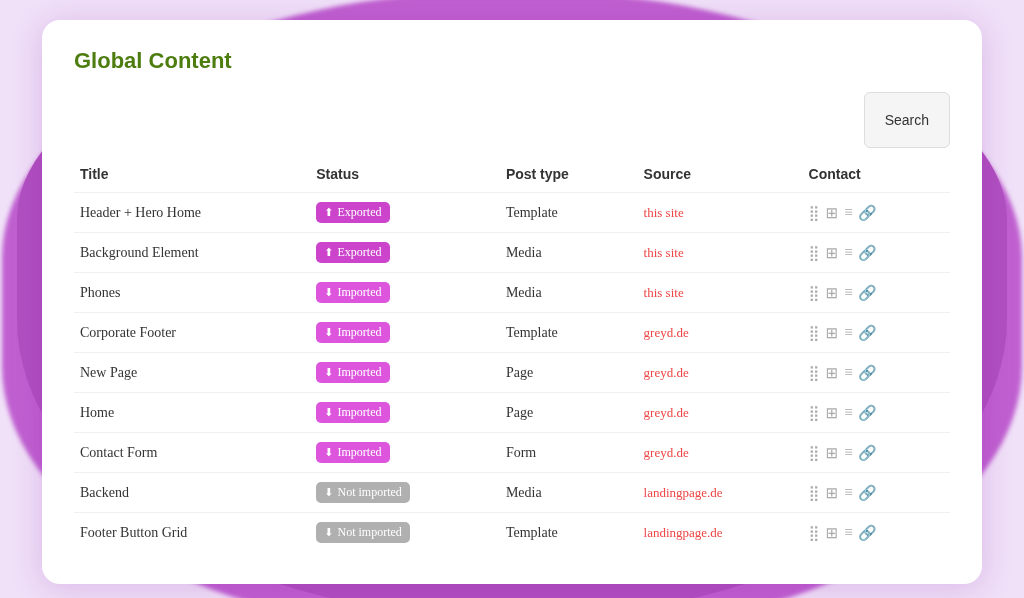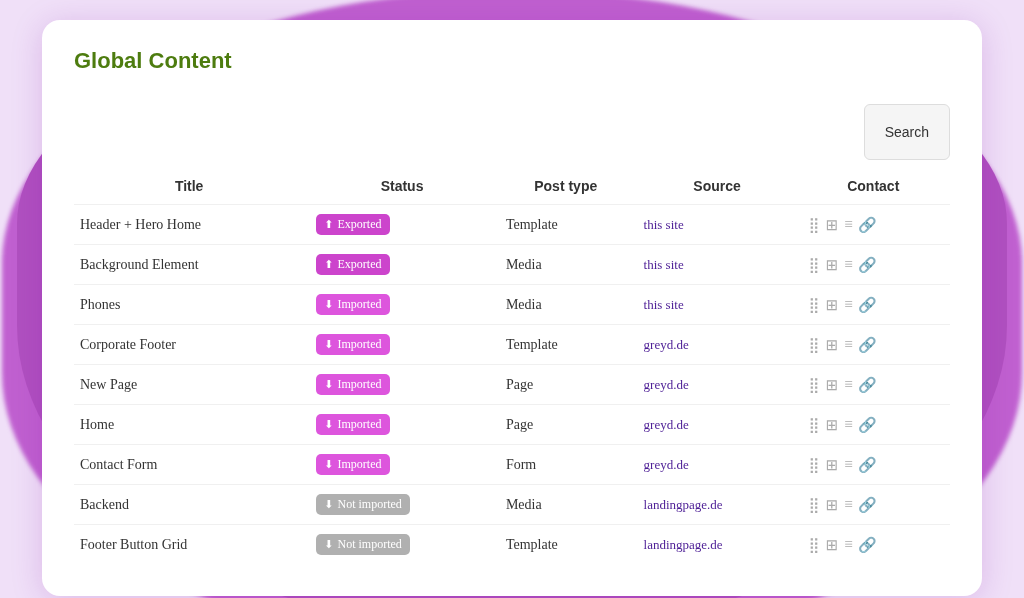--- a/index.html
+++ b/index.html
@@ -88,31 +88,30 @@
     }
 
     .search-btn {
       background: #f5f5f5;
       border: 1px solid #ddd;
       border-radius: 6px;
       padding: 19px 20px;
       font-size: 14px;
       cursor: pointer;
       color: #333;
-      margin-top: 12px;
     }
 
     table {
       width: 100%;
       border-collapse: collapse;
       font-size: 14px;
     }
 
     thead th {
-      text-align: center;
+      text-align: left;
       font-weight: 600;
       color: #333;
       padding: 6px 12px 10px 6px;
       font-size: 14px;
     }
 
     tbody tr {
       border-top: 1px solid #f0f0f0;
       font-family: Liberation Serif, serif;
     }
@@ -143,21 +142,21 @@
       background: #dd55dd;
       color: #fff;
     }
 
     .badge-not-imported {
       background: #b0b0b0;
       color: #fff;
     }
 
     .source-text {
-      color: #4c1d95;
+      color: #ef4444;
       font-size: 13px;
     }
 
     .options-icons {
       display: flex;
       gap: 6px;
       align-items: center;
       color: #999;
       font-size: 15px;
     }

